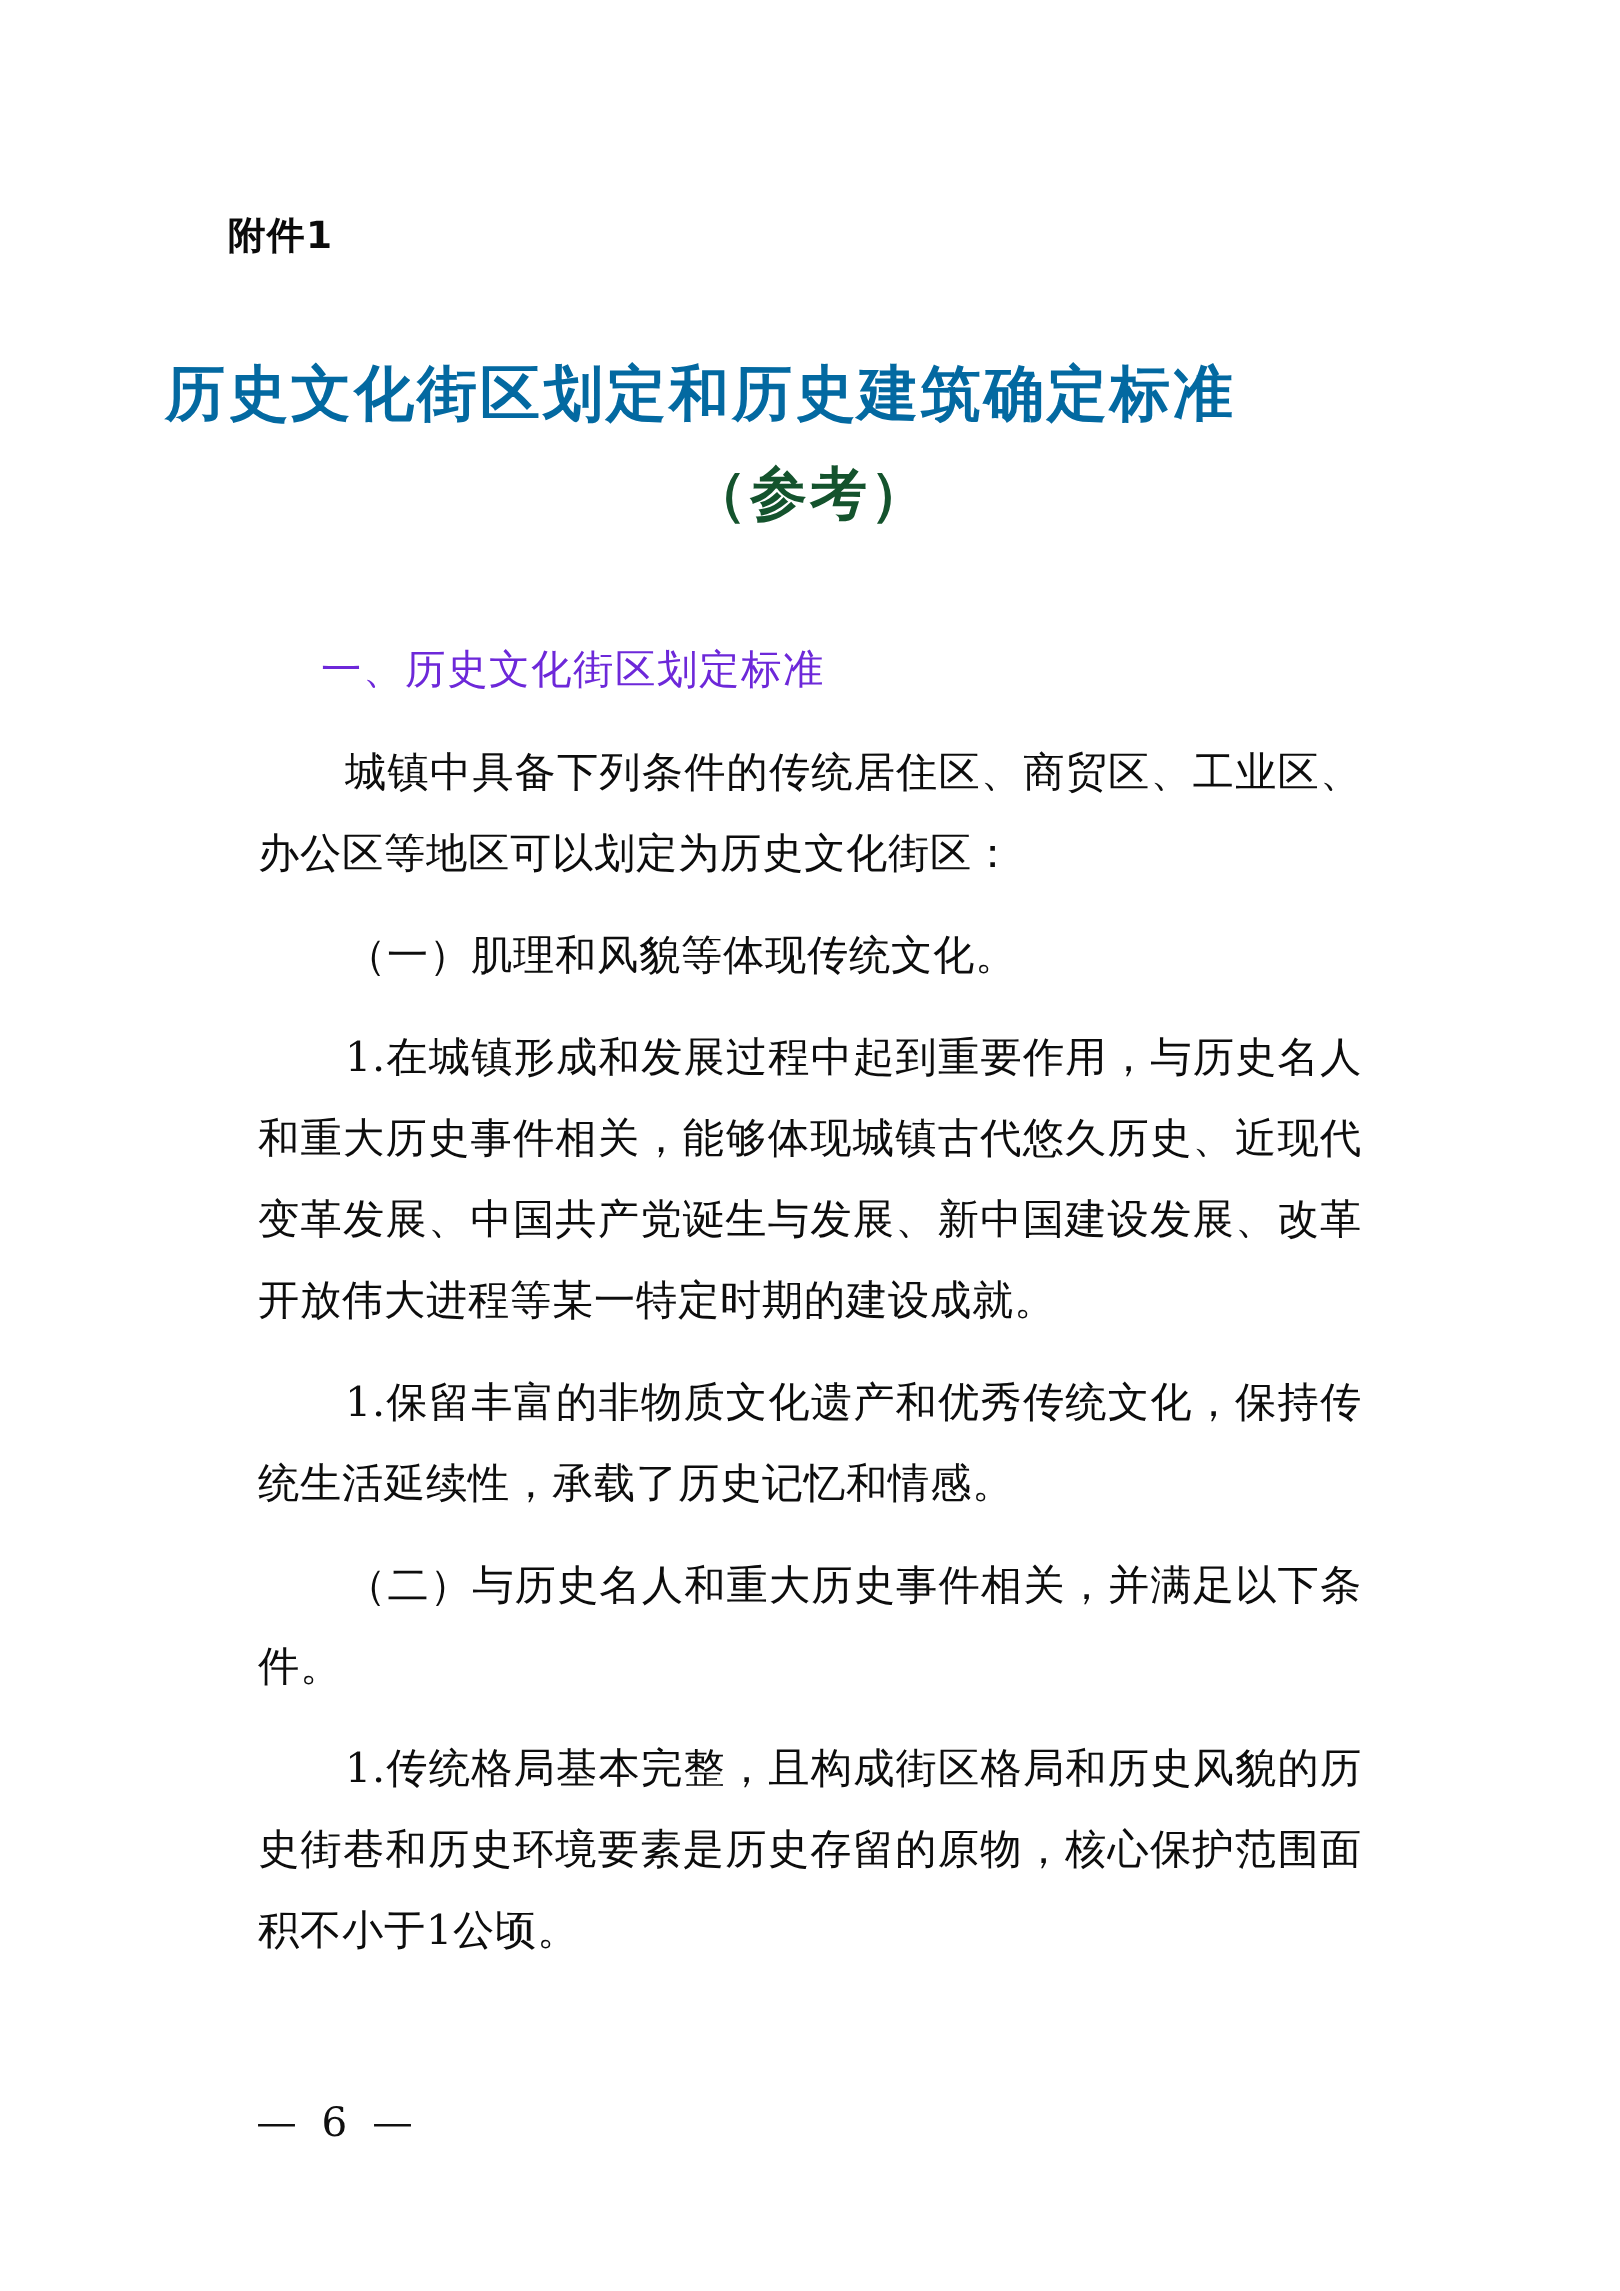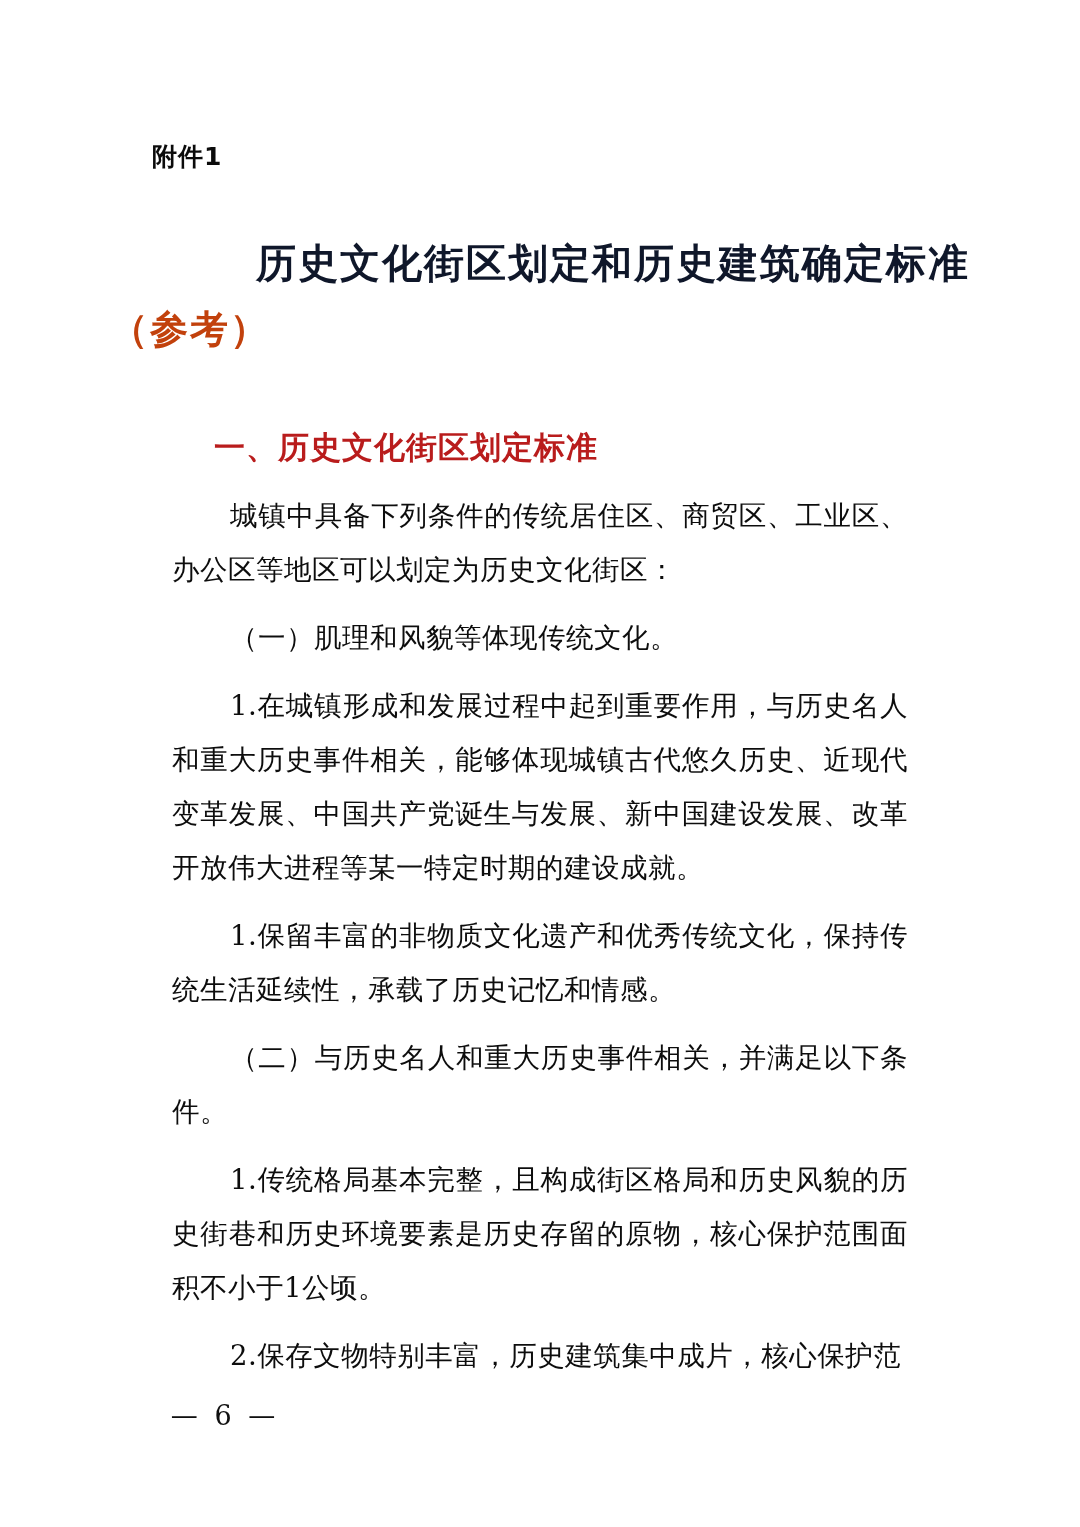--- a/index.html
+++ b/index.html
@@ -32,56 +32,56 @@
     font-weight: 700;
     font-size: 25px;
     letter-spacing: 1px;
     color: #0b0b0b;
   }
   .doc-title {
     position: absolute;
     left: 110px;
     top: 233px;
     width: 860px;
-    text-align: right;
+    text-align: left;
     font-family: "DejaVu Sans", "Liberation Sans", sans-serif;
     font-weight: 700;
     font-size: 40px;
     line-height: 60px;
     letter-spacing: 2px;
-    color: #0f172a;
+    color: #0369a1;
   }
   .doc-subtitle {
     position: absolute;
     left: 110px;
     top: 300px;
     width: 860px;
-    text-align: left;
+    text-align: center;
     font-family: "DejaVu Sans", "Liberation Sans", sans-serif;
     font-weight: 700;
     font-size: 38px;
     line-height: 58px;
     letter-spacing: 2px;
-    color: #c2410c;
+    color: #14532d;
   }
   .body-block {
     position: absolute;
     left: 158px;
     top: 420px;
     width: 764px;
   }
   .section-heading {
     font-family: "DejaVu Sans", "Liberation Sans", sans-serif;
-    font-weight: 700;
-    font-size: 31px;
+    font-weight: 400;
+    font-size: 27px;
     line-height: 54px;
     letter-spacing: 1px;
     text-indent: 56px;
     margin: 0 0 6px 0;
-    color: #b91c1c;
+    color: #6d28d9;
   }
   .para {
     font-family: "DejaVu Serif", "Liberation Serif", serif;
     font-size: 27.5px;
     line-height: 54px;
     text-align: justify;
     text-justify: inter-ideograph;
     text-indent: 58px;
     margin: 14px;
     letter-spacing: 0.5px;
@@ -116,19 +116,18 @@
   <div class="body-block">
 
     <p class="section-heading">一、历史文化街区划定标准</p>
 
     <p class="para">城镇中具备下列条件的传统居住区、商贸区、工业区、办公区等地区可以划定为历史文化街区：</p>
     <p class="para">（一）肌理和风貌等体现传统文化。</p>
     <p class="para">1.在城镇形成和发展过程中起到重要作用，与历史名人和重大历史事件相关，能够体现城镇古代悠久历史、近现代变革发展、中国共产党诞生与发展、新中国建设发展、改革开放伟大进程等某一特定时期的建设成就。</p>
     <p class="para">1.保留丰富的非物质文化遗产和优秀传统文化，保持传统生活延续性，承载了历史记忆和情感。</p>
     <p class="para">（二）与历史名人和重大历史事件相关，并满足以下条件。</p>
     <p class="para">1.传统格局基本完整，且构成街区格局和历史风貌的历史街巷和历史环境要素是历史存留的原物，核心保护范围面积不小于1公顷。</p>
-    <p class="para">2.保存文物特别丰富，历史建筑集中成片，核心保护范</p>
 
   </div>
 
   <div class="page-number">— 6 —</div>
 
 </div>
 
 </body></html>

